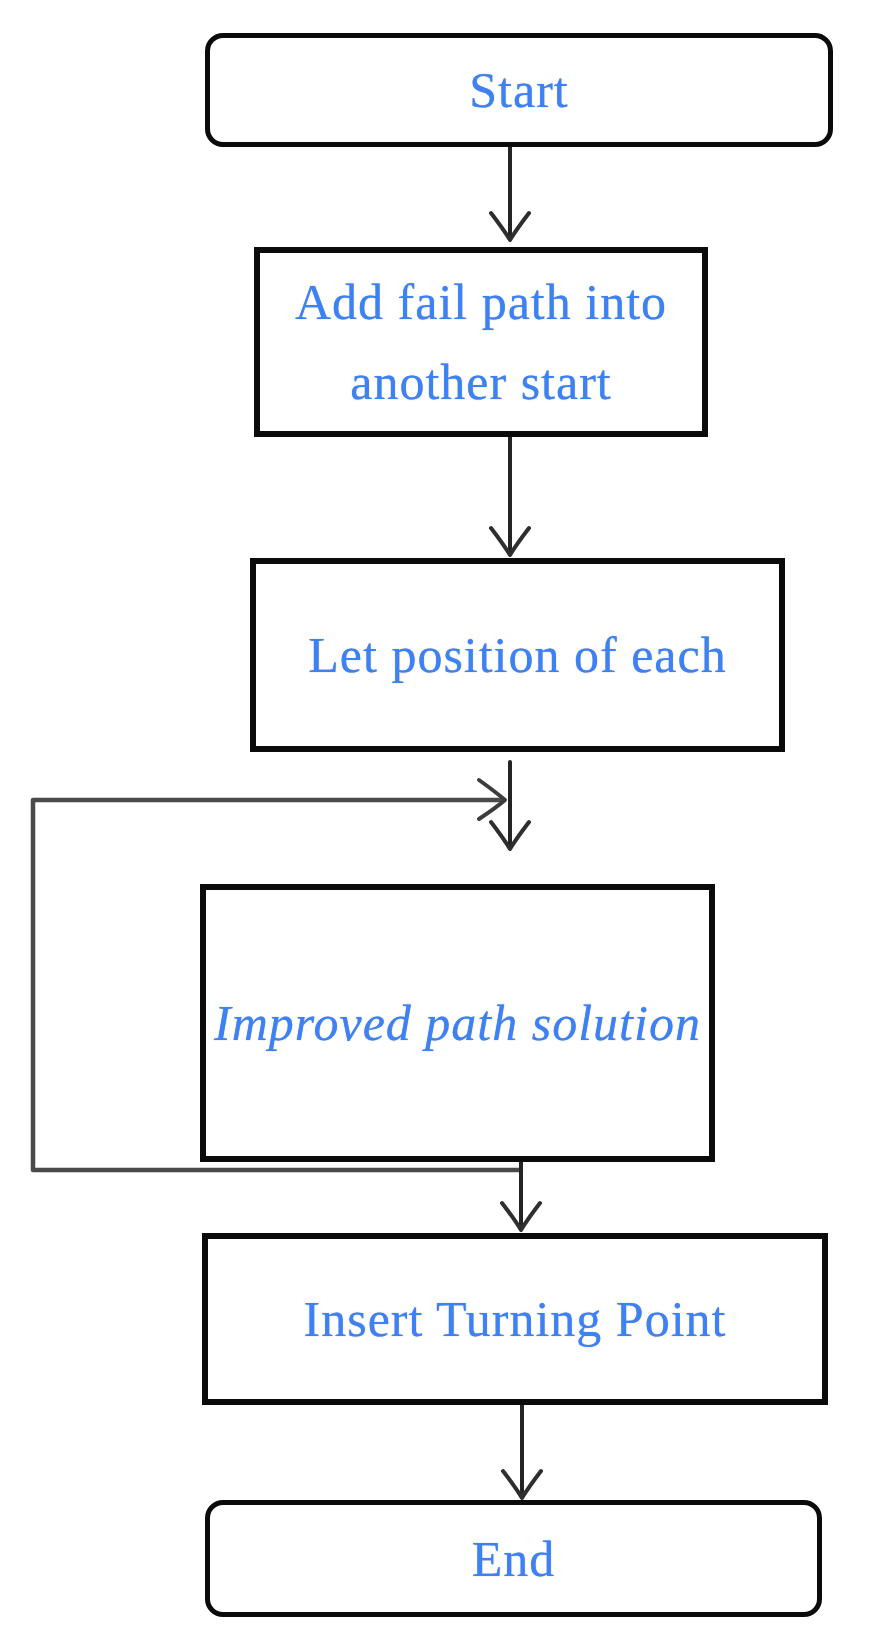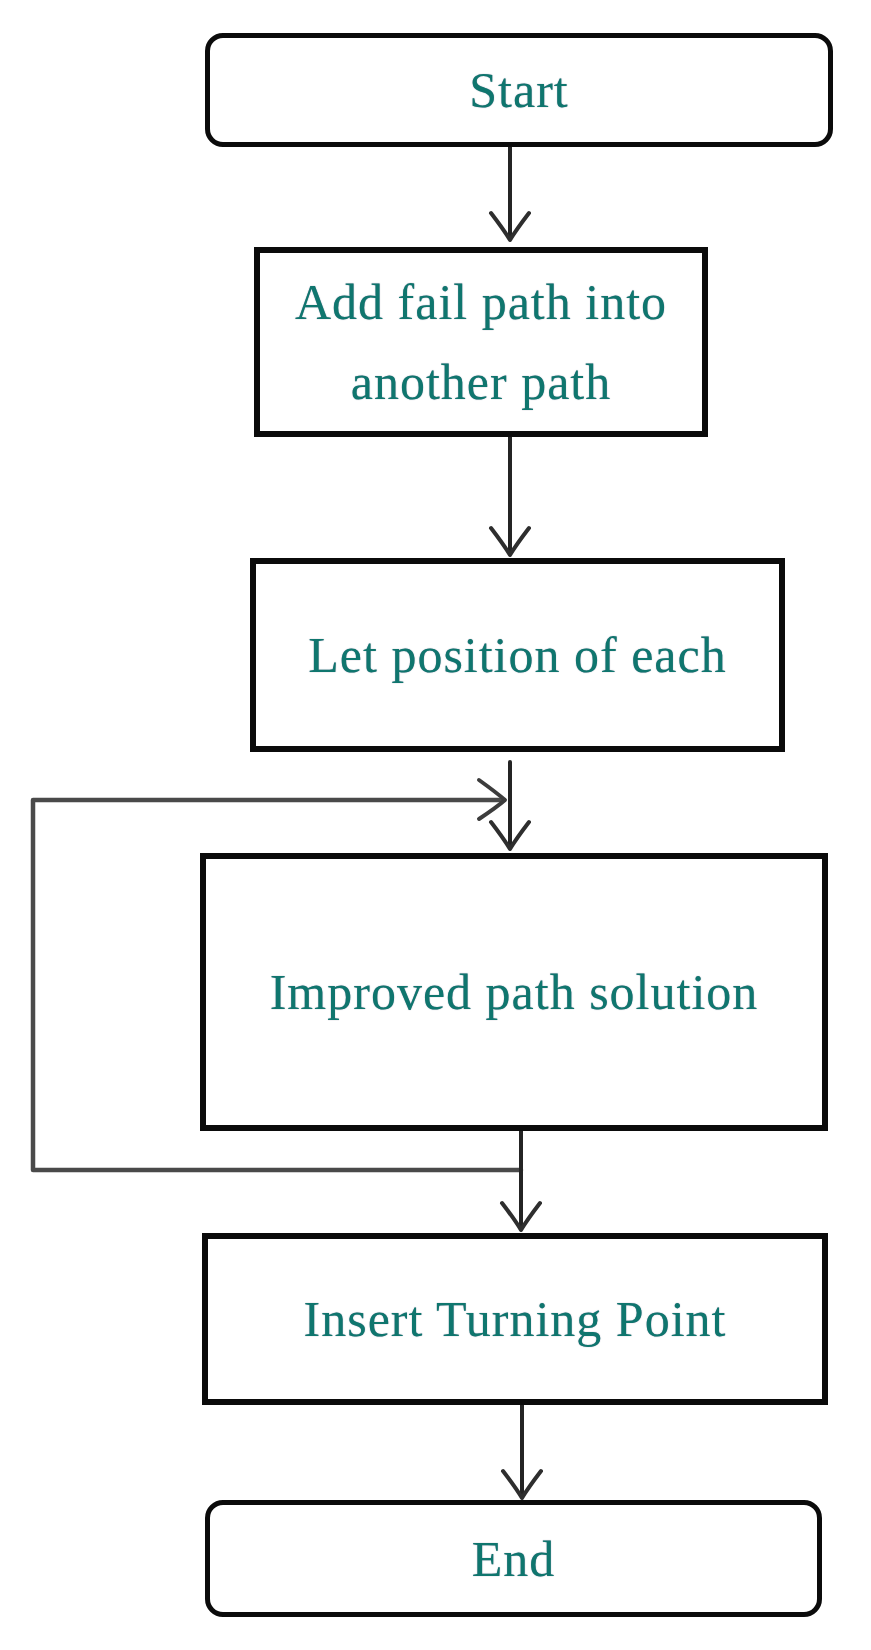--- a/index.html
+++ b/index.html
@@ -27,31 +27,31 @@
     background: #ffffff;
     border: 6px solid #0b0b0b;
     display: flex;
     flex-direction: column;
     align-items: center;
     justify-content: center;
     text-align: center;
     font-size: 50px;
     letter-spacing: 1px;
     line-height: 1.6;
-    color: #0f766e;
+    color: #3b82f6;
     text-shadow: 0 0 1px rgba(40,40,90,0.55);
   }
   .node.rounded {
     border-width: 5px;
     border-radius: 18px;
   }
   #n-start { left: 205px; top:   33px; width: 628px; height: 114px; }
   #n-add   { left: 254px; top:  247px; width: 454px; height: 190px; }
   #n-let   { left: 250px; top:  558px; width: 535px; height: 194px; gap: 20px; }
-  #n-imp   { left: 200px; top:  853px; width: 628px; height: 278px; }
+  #n-imp   { left: 200px; top:  884px; width: 515px; height: 278px; font-style: italic; }
   #n-ins   { left: 202px; top: 1233px; width: 626px; height: 172px; }
   #n-end   { left: 205px; top: 1500px; width: 617px; height: 117px; }
   .node span { display: block; }
 </style>
 </head>
 <body>
 
 <div class="canvas">
 
   <svg class="edges" viewBox="0 0 871 1650" fill="none" stroke-linecap="round" stroke-linejoin="round">
@@ -74,21 +74,21 @@
     <path d="M522 1405 V1494" stroke="#242424" stroke-width="4"></path>
     <path d="M503 1471 Q516 1488 522 1498 Q528 1488 541 1471" stroke="#2e2e2e" stroke-width="4"></path>
   </svg>
 
   <div class="node rounded" id="n-start">
     <span>Start</span>
   </div>
 
   <div class="node" id="n-add">
     <span>Add fail path into</span>
-    <span>another path</span>
+    <span>another start</span>
   </div>
 
   <div class="node" id="n-let">
     <span>Let position of each</span>
   </div>
 
   <div class="node" id="n-imp">
     <span>Improved path solution</span>
   </div>
 

